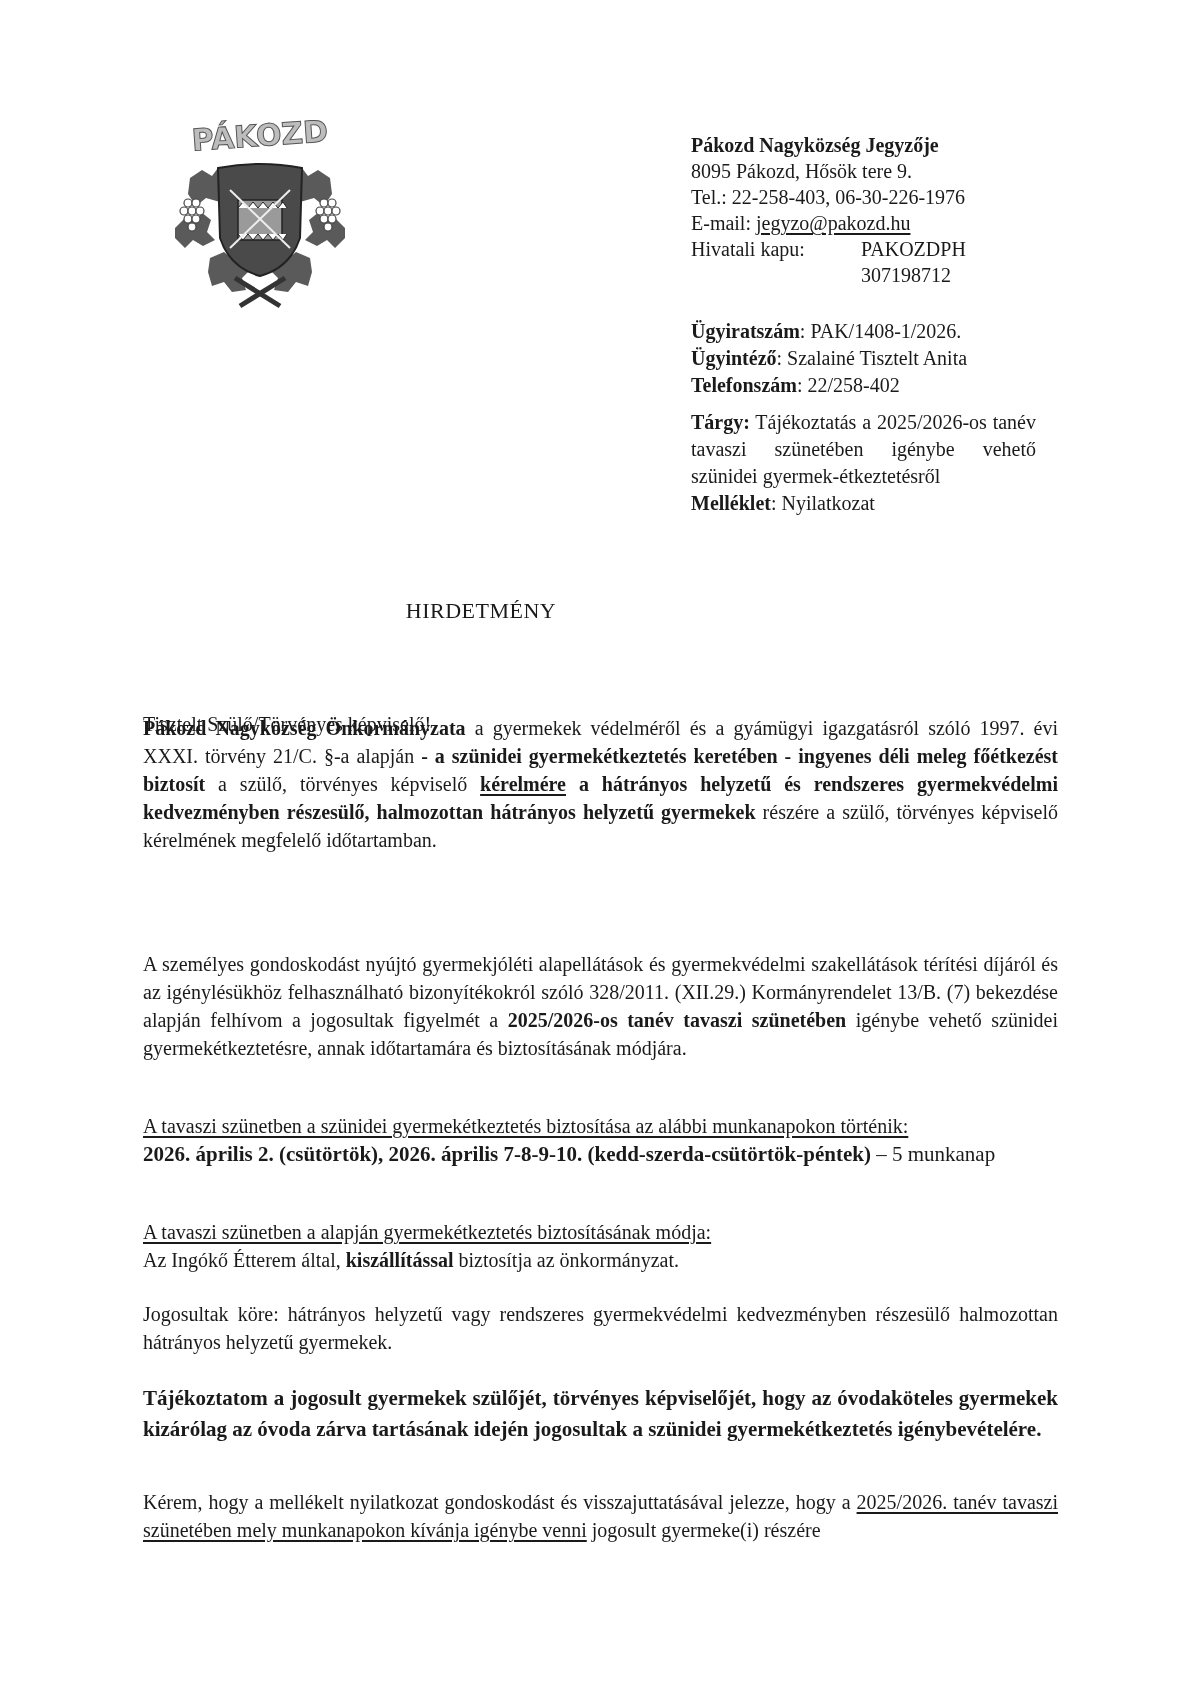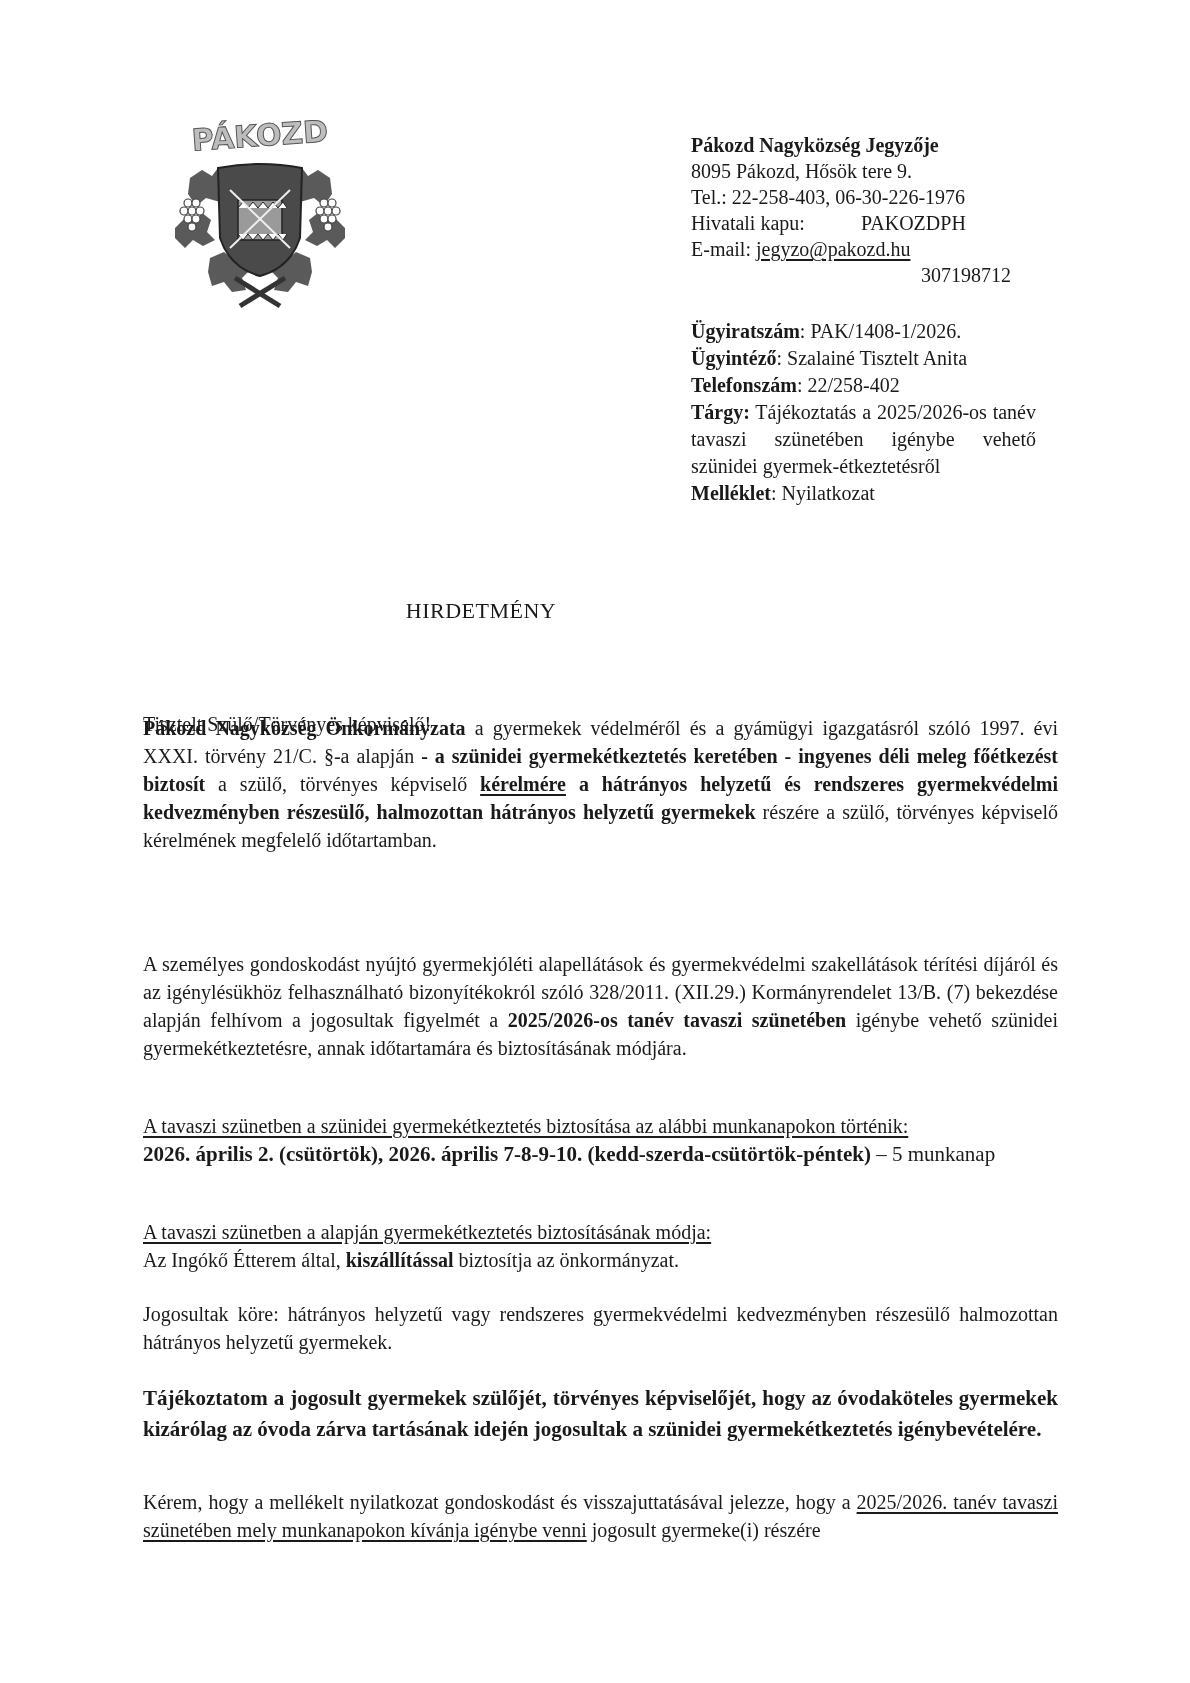--- a/index.html
+++ b/index.html
@@ -4,26 +4,26 @@
 <style>
   html, body { margin: 0; padding: 0; background: #ffffff; }
   body { width: 1190px; height: 1683px; position: relative; overflow: hidden;
          font-family: "Liberation Serif", "DejaVu Serif", serif; color: #1a1a1a; }
   .abs { position: absolute; }
   .logo { left: 150px; top: 108px; width: 220px; height: 210px; }
   .header-block { left: 691px; top: 132px; width: 380px; font-size: 20px; line-height: 26px; }
   .header-block .org { font-weight: bold; }
   .header-block .row { white-space: nowrap; }
   .kapu-label { display: inline-block; width: 170px; }
-  .kapu-indent { padding-left: 170px; text-align: center; }
+  .kapu-indent { padding-left: 170px; }
   .u { text-decoration: underline; text-underline-offset: 3px; }
   .b { font-weight: bold; }
   .i { }
   .case-block { left: 691px; top: 318px; width: 345px; font-size: 20px; line-height: 27px; }
-  .subject { text-align: justify; }
+  .subject { margin-top: 10px; text-align: justify; }
   .title { left: 0; width: 962px; top: 598px; text-align: center; font-size: 22px; letter-spacing: 0.5px; }
   .body-text { left: 143px; width: 915px; font-size: 20px; line-height: 28px; text-align: justify; }
   .greet { top: 710px; }
   .p1 { top: 714px; }
   .p2 { top: 950px; }
   .p3 { top: 1112px; }
   .p4 { top: 1218px; }
   .p5 { top: 1300px; }
   .p6 { top: 1383px; font-size: 21px; line-height: 31px; }
   .p7 { top: 1488px; }
@@ -77,24 +77,24 @@
     <line x1="85" y1="170" x2="130" y2="198" stroke="#333" stroke-width="5"></line>
     <line x1="135" y1="170" x2="90" y2="198" stroke="#333" stroke-width="5"></line>
   </svg>
 </div>
 
 <div class="abs header-block">
   <div class="row org">Pákozd Nagyközség Jegyzője</div>
   <div class="row">8095 Pákozd, Hősök tere 9.</div>
   <div class="row">Tel.: 22-258-403, 06-30-226-1976</div>
   <div class="row">
-    <span class="kapu-label">Hivatali kapu:</span><span>PAKOZDPH</span>
+    <span>E-mail: </span><span class="u">jegyzo@pakozd.hu</span>
   </div>
   <div class="row">
-    <span>E-mail: </span><span class="u">jegyzo@pakozd.hu</span>
+    <span class="kapu-label">Hivatali kapu:</span><span>PAKOZDPH</span>
   </div>
   <div class="row kapu-indent">307198712</div>
 </div>
 
 <div class="abs case-block">
   <div><span class="b">Ügyiratszám</span><span>: PAK/1408-1/2026.</span></div>
   <div><span class="b">Ügyintéző</span><span>: Szalainé Tisztelt Anita</span></div>
   <div><span class="b">Telefonszám</span><span>: 22/258-402</span></div>
   <div class="subject"><span class="b">Tárgy:</span><span> Tájékoztatás a 2025/2026-os tanév tavaszi szünetében igénybe vehető szünidei gyermek-étkeztetésről</span></div>
   <div><span class="b">Melléklet</span><span>: Nyilatkozat</span></div>

